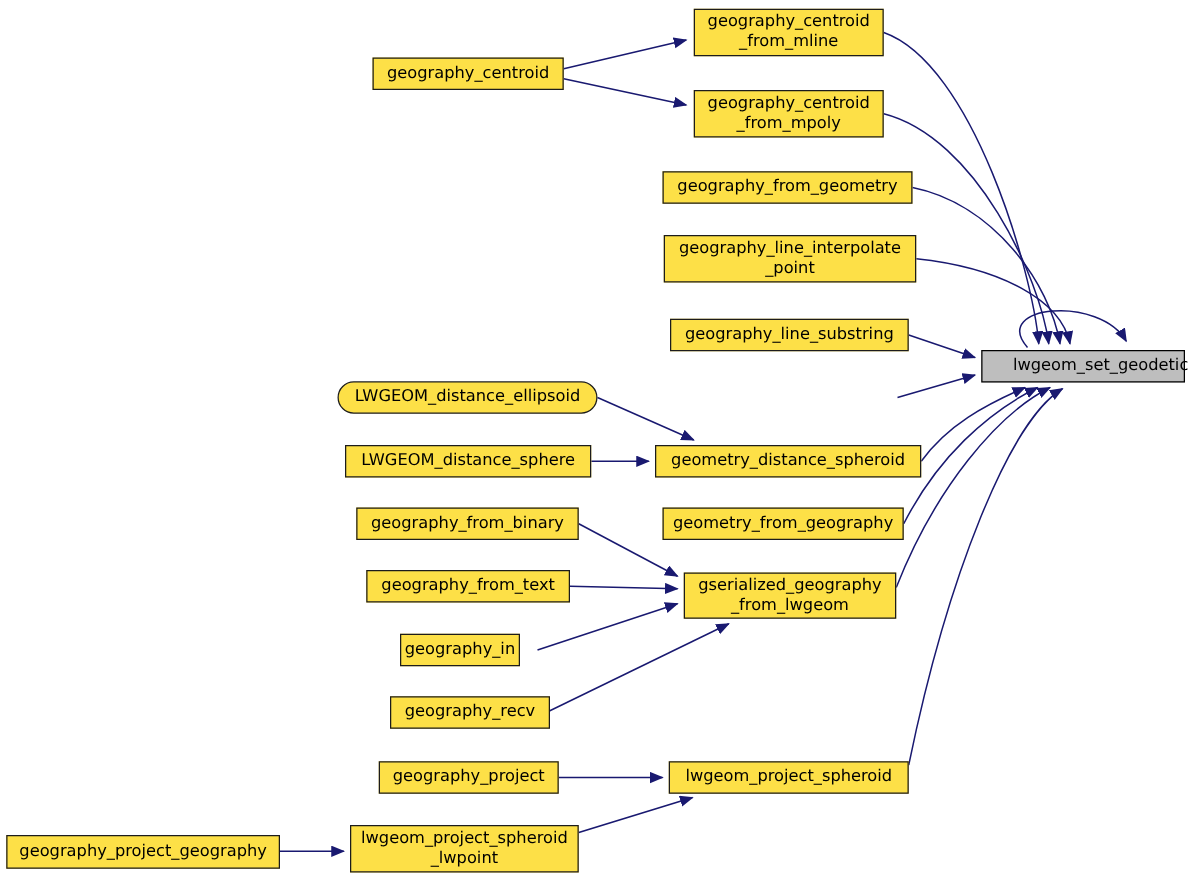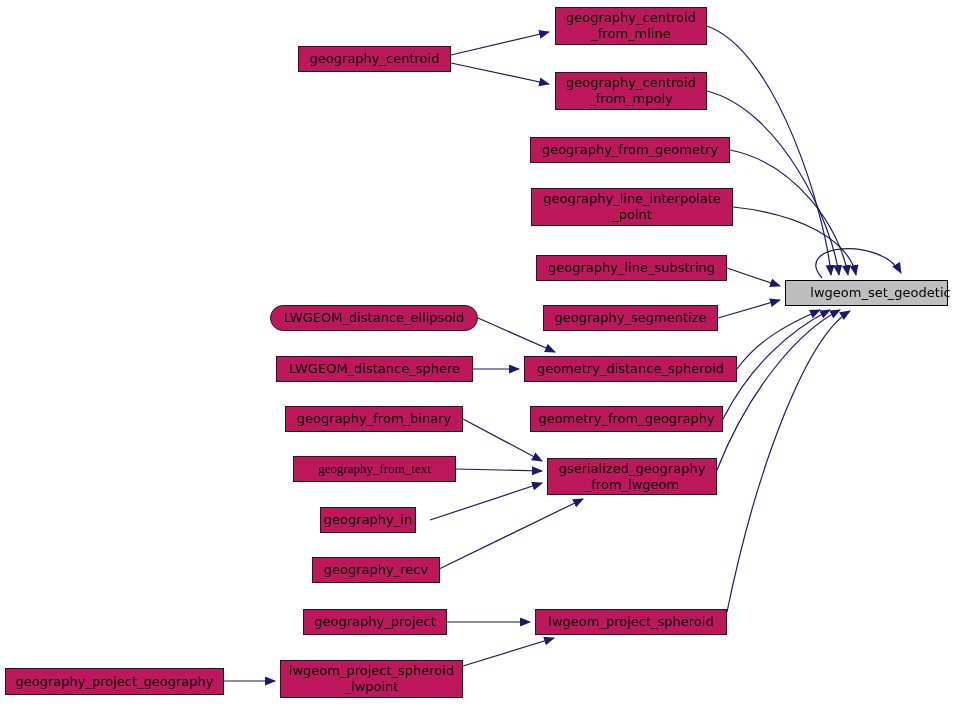--- a/index.html
+++ b/index.html
@@ -7,21 +7,21 @@
     position:relative;
     width:953px;height:707px;
     background:#ffffff;
     overflow:hidden;
     font-family:"DejaVu Sans","Liberation Sans",sans-serif;
   }
   #edges{position:absolute;left:0;top:0;width:953px;height:707px;}
   .node{
     position:absolute;
     box-sizing:border-box;
-    background:#be185d;
+    background:#fde047;
     border:1.2px solid #1c1c1c;
     color:#000000;
     display:flex;align-items:center;justify-content:center;
     text-align:center;
     font-size:13px;line-height:16px;
     white-space:pre-line;
     cursor:pointer;
     z-index:2;
   }
   .node.highlight{
@@ -64,27 +64,26 @@
     </svg>
 <div class="node" style="left: 298px; top: 46px; width: 153px; height: 26px;"><span>geography_centroid</span></div>
     <div class="node" style="left: 555px; top: 7px; width: 152px; height: 38px;"><span>geography_centroid
 _from_mline</span></div>
     <div class="node" style="left: 555px; top: 72px; width: 152px; height: 38px;"><span>geography_centroid
 _from_mpoly</span></div>
     <div class="node" style="left: 530px; top: 137px; width: 200px; height: 26px;"><span>geography_from_geometry</span></div>
     <div class="node" style="left: 531px; top: 188px; width: 202px; height: 38px;"><span>geography_line_interpolate
 _point</span></div>
     <div class="node" style="left: 536px; top: 255px; width: 191px; height: 26px;"><span>geography_line_substring</span></div>
-    <div class="node" style="left: 543px; top: 305px; width: 175px; height: 26px;"><span>geography_segmentize</span></div>
     <div class="node" style="left: 270px; top: 305px; width: 208px; height: 26px; border-radius: 13px;"><span>LWGEOM_distance_ellipsoid</span></div>
     <div class="node" style="left: 276px; top: 356px; width: 197px; height: 26px;"><span>LWGEOM_distance_sphere</span></div>
     <div class="node" style="left: 524px; top: 356px; width: 213px; height: 26px;"><span>geometry_distance_spheroid</span></div>
     <div class="node" style="left: 285px; top: 406px; width: 178px; height: 26px;"><span>geography_from_binary</span></div>
     <div class="node" style="left: 530px; top: 406px; width: 193px; height: 26px;"><span>geometry_from_geography</span></div>
-    <div class="node" style="left: 293px; top: 456px; width: 163px; height: 26px; font-family: Liberation Serif, serif;"><span>geography_from_text</span></div>
+    <div class="node" style="left: 293px; top: 456px; width: 163px; height: 26px;"><span>geography_from_text</span></div>
     <div class="node" style="left: 547px; top: 458px; width: 170px; height: 37px;"><span>gserialized_geography
 _from_lwgeom</span></div>
     <div class="node" style="left: 320px; top: 507px; width: 96px; height: 26px;"><span>geography_in</span></div>
     <div class="node" style="left: 312px; top: 557px; width: 128px; height: 26px;"><span>geography_recv</span></div>
     <div class="node" style="left: 303px; top: 609px; width: 144px; height: 26px;"><span>geography_project</span></div>
     <div class="node" style="left: 535px; top: 609px; width: 192px; height: 26px;"><span>lwgeom_project_spheroid</span></div>
     <div class="node" style="left: 5px; top: 668px; width: 219px; height: 27px;"><span>geography_project_geography</span></div>
     <div class="node" style="left: 280px; top: 660px; width: 183px; height: 38px;"><span>lwgeom_project_spheroid
 _lwpoint</span></div>
     <div class="node highlight" style="left: 785px; top: 280px; width: 163px; height: 26px; padding-left: 28px;"><span>lwgeom_set_geodetic</span></div>

